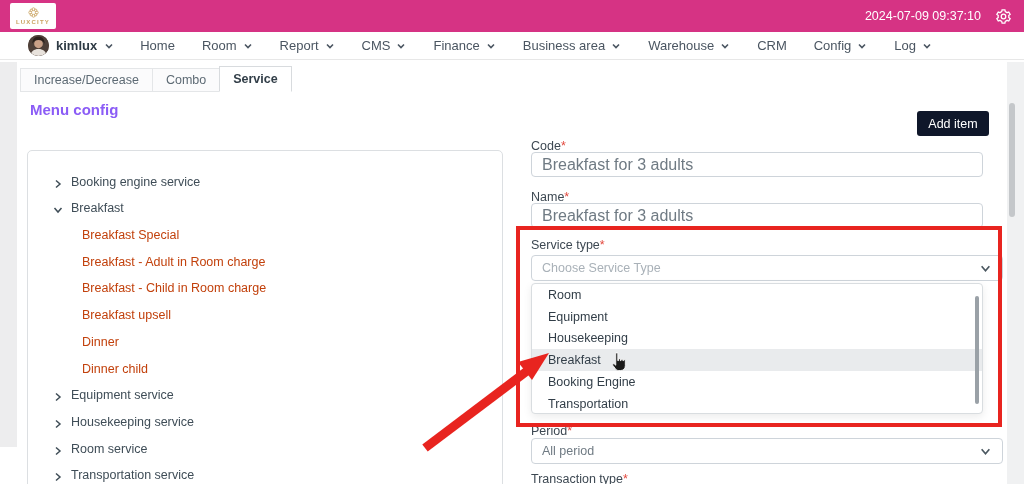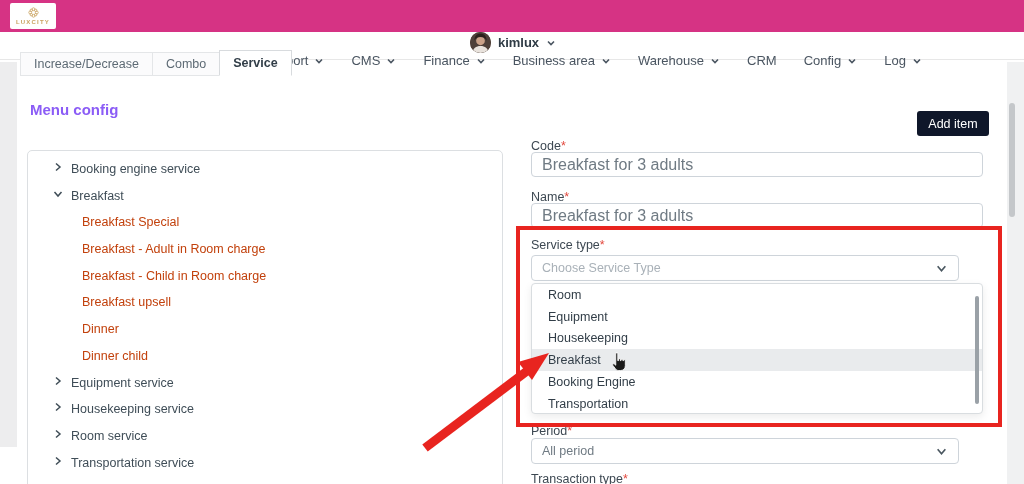--- a/index.html
+++ b/index.html
@@ -10,68 +10,68 @@
   .topbar { position:absolute; left:0; top:0; width:1024px; height:32px; background:#d63384; }
   .logo { position:absolute; left:10px; top:3px; width:46px; height:26px; background:#fff; border-radius:2px;
           display:flex; flex-direction:column; align-items:center; justify-content:center; }
   .logo-text { font-size:6px; letter-spacing:1.2px; color:#c9a15e; font-weight:bold; margin-top:1px; }
   .topbar-right { position:absolute; right:12px; top:0; height:32px; display:flex; align-items:center; gap:14px; }
   .topbar-date { color:#fff; font-size:12.5px; }
   .gear { width:17px; height:17px; color:#fff; cursor:pointer; }
 
   
   .navbar { position:absolute; left:0; top:32px; width:1024px; height:28px; background:#fff;
-            border-bottom:1px solid #e7e7e7; display:flex; align-items:center; padding-left:28px;flex-direction:column; }
+            border-bottom:1px solid #e7e7e7; display:flex; align-items:center; padding-left:28px; }
   .avatar { width:21px; height:21px; border-radius:50%; overflow:hidden; background:#5d4a40; flex:0 0 auto; }
   .user-group { display:flex; align-items:center; gap:7px; margin-right:26px; cursor:pointer; }
   .user-name { font-size:13px; font-weight:bold; color:#2f3b45; }
   .nav-items { display:flex; gap:27px; }
   .nav-item { display:flex; align-items:center; gap:6px; font-size:13px; color:#4a5561; cursor:pointer; }
   .chev { width:10px; height:10px; color:#4a5561; }
 
   
   .left-gutter { position:absolute; left:0; top:62px; width:17px; height:385px; background:#ededee; }
   .scroll-track { position:absolute; left:1007px; top:62px; width:17px; height:422px; background:#f0f1f2; }
   .scroll-thumb { position:absolute; left:1009px; top:103px; width:6px; height:114px; background:#c4c7ca; border-radius:3px; }
 
   
-  .tabs { position:absolute; left:20px; top:50px; display:flex; align-items:flex-end;text-align:center; }
+  .tabs { position:absolute; left:20px; top:66px; display:flex; align-items:flex-end;text-align:center; }
   .tab { height:24px; padding:0 13px; display:flex; align-items:center; font-size:12.5px; color:#5d6a74;
          background:#fbfbfc; border:1px solid #e4e6e8; border-right:none; cursor:pointer; }
   .tab:last-child { border-right:1px solid #e4e6e8; }
   .tab.active { background:#fff; border:1px solid #d8dbde; border-bottom:1px solid #fff; height:26px;
                 font-weight:bold; color:#323e48; position:relative; z-index:2; }
 
   
   .page-title { position:absolute; left:30px; top:101px; font-size:15px; font-weight:bold; color:#8b5cf6; }
   .search-row { position:absolute; left:27px; top:121px; display:flex; }
   .search-btn { width:73px; height:25px; background:#d63384; color:#fff; font-size:12.5px; border:none;
                 border-radius:3px 0 0 3px; cursor:pointer; font-family:inherit; }
   .search-input { width:402px; height:25px; border:1px solid #d8dcdf; border-left:none; border-radius:0 3px 3px 0;
                   padding-left:10px; font-size:12.5px; color:#495057; font-family:inherit; outline:none; }
   .search-input::placeholder { color:#b0b7bd; }
 
   
   .tree-panel { position:absolute; left:27px; top:150px; width:476px; height:340px;
                 border:1px solid #dcdfe2; border-radius:5px; background:#fff; padding-top:11px; }
-  .tree-row { height:26.7px; display:flex; align-items:flex-start; cursor:pointer; }
+  .tree-row { height:26.7px; display:flex; align-items:flex-end; cursor:pointer; }
   .tree-row.lvl0 { padding-left:25px; }
   .tree-row.lvl1 { padding-left:54px; }
   .tree-toggle { width:10px; height:10px; margin-right:8px; color:#3f4d57; flex:0 0 auto; }
   .tree-label { font-size:12.5px; color:#3f4d57; }
   .tree-row.lvl1 .tree-label { color:#c2410c; }
 
   
   .add-btn { position:absolute; left:917px; top:111px; width:72px; height:25px; background:#0f172a; color:#fff;
              border:none; border-radius:3px; font-size:12.5px; cursor:pointer; font-family:inherit; }
   .f-label { position:absolute; left:531px; font-size:12.5px; color:#3d4852; }
   .req { color:#e2483d; }
   .f-input { position:absolute; left:531px; width:452px; height:25px; border:1px solid #ced4da; border-radius:4px;
              padding-left:10px; font-size:16px; color:#6f7a83; background:#fff; font-family:inherit; outline:none; }
-  .f-select { position:absolute; left:531px; width:428px; height:26px; border:1px solid #ced4da; border-radius:4px;
+  .f-select { position:absolute; left:531px; width:472px; height:26px; border:1px solid #ced4da; border-radius:4px;
               background:#fff; display:flex; align-items:center; padding-left:10px; font-size:12.5px; cursor:pointer; }
   .f-select .ph { color:#a9b1b8; }
   .f-select .val { color:#6f7a83; }
   .f-select .sel-chev { position:absolute; right:11px; width:11px; height:11px; color:#49565f; }
 
   .dropdown { position:absolute; left:531px; top:283px; width:452px; height:131px; background:#fff;
               border:1px solid #d9dde0; border-radius:4px; box-shadow:0 3px 8px rgba(0,0,0,.08); z-index:3; overflow:hidden; }
   .dd-item { height:21.8px; display:flex; align-items:center; padding-left:16px; font-size:12.5px; color:#323e48; cursor:pointer; }
   .dd-item.hl { background:#e9ebed; }
   .dd-thumb { position:absolute; right:3px; top:12px; width:4px; height:108px; background:#9aa1a7; border-radius:2px; }
@@ -95,20 +95,27 @@
           <circle cx="4" cy="10" r="2.6"></circle>
             <circle cx="16" cy="10" r="2.6"></circle>
           <circle cx="6" cy="6" r="2.2"></circle>
             <circle cx="14" cy="6" r="2.2"></circle>
           <circle cx="6" cy="14" r="2.2"></circle>
             <circle cx="14" cy="14" r="2.2"></circle>
         </g>
       </svg>
       <span class="logo-text">LUXCITY</span>
     </div>
+    <div class="topbar-right">
+      <span class="topbar-date">2024-07-09 09:37:10</span>
+      <svg class="gear" viewBox="0 0 24 24" fill="none" stroke="currentColor" stroke-width="1.8">
+        <circle cx="12" cy="12" r="3.2"></circle>
+        <path d="M19.4 13.5a7.6 7.6 0 0 0 0-3l2-1.5-2-3.4-2.3 1a7.6 7.6 0 0 0-2.6-1.5L14 2.6h-4l-.5 2.5a7.6 7.6 0 0 0-2.6 1.5l-2.3-1-2 3.4 2 1.5a7.6 7.6 0 0 0 0 3l-2 1.5 2 3.4 2.3-1a7.6 7.6 0 0 0 2.6 1.5l.5 2.5h4l.5-2.5a7.6 7.6 0 0 0 2.6-1.5l2.3 1 2-3.4z"></path>
+      </svg>
+    </div>
   </div>
 
   <div class="navbar">
     <div class="user-group">
       <div class="avatar">
         <svg width="21" height="21" viewBox="0 0 24 24">
           <rect width="24" height="24" fill="#4e4039"></rect>
           <circle cx="12" cy="10" r="5" fill="#caa188"></circle>
           <path d="M3 24c0-5 4-8 9-8s9 3 9 8z" fill="#e8e2dc"></path>
           <path d="M5 10c0-6 3.2-8 7-8s7 2 7 8c0 0-1-4.4-7-4.4S5 10 5 10z" fill="#2b211c"></path>

